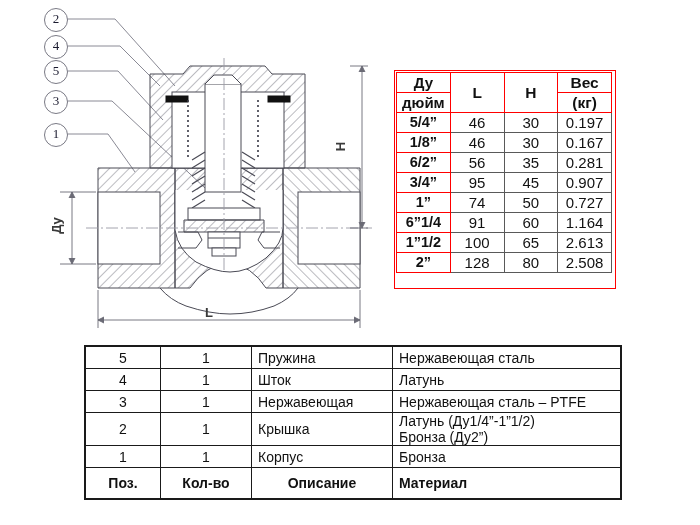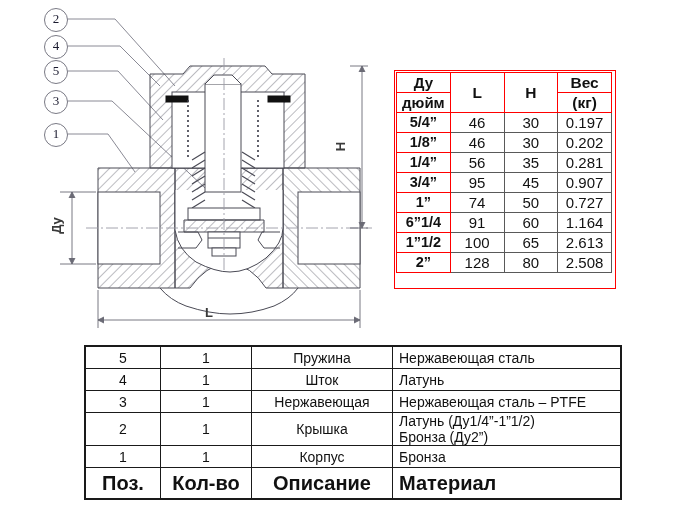--- a/index.html
+++ b/index.html
@@ -130,26 +130,26 @@
   table.mat td {
     border: 1.5px solid #1a1a1a;
     font-size: 14px;
     padding: 0 6px;
     height: 21px;
     color: #111;
     background: #fff;
   }
   td.m-pos { width: 62px; text-align: center; }
   td.m-qty { width: 78px; text-align: center; }
-  td.m-desc { width: 128px; text-align: center; }
+  td.m-desc { width: 128px; text-align: left; }
   td.m-mat { text-align: left; margin-top: 16px; }
   tr.mat-foot td {
     font-weight: bold;
     height: 30px;
-    font-size: 20px;
+    font-size: 14px;
   }
   tr.mat-foot td.m-pos,
   tr.mat-foot td.m-qty,
   tr.mat-foot td.m-desc { text-align: center; }
   .mat-two-line { line-height: 16px; padding: 2px 6px; }
   td.tall { height: 40px; }
 </style>
 </head>
 <body>
 
@@ -291,24 +291,24 @@
       <tr>
         <td class="c0">5/4”</td>
         <td class="c1">46</td>
         <td class="c2">30</td>
         <td class="c3">0.197</td>
       </tr>
       <tr>
         <td class="c0">1/8”</td>
         <td class="c1">46</td>
         <td class="c2">30</td>
-        <td class="c3">0.202</td>
-      </tr>
-      <tr>
-        <td class="c0">1/4”</td>
+        <td class="c3">0.167</td>
+      </tr>
+      <tr>
+        <td class="c0">6/2”</td>
         <td class="c1">56</td>
         <td class="c2">35</td>
         <td class="c3">0.281</td>
       </tr>
       <tr>
         <td class="c0">3/4”</td>
         <td class="c1">95</td>
         <td class="c2">45</td>
         <td class="c3">0.907</td>
       </tr>

